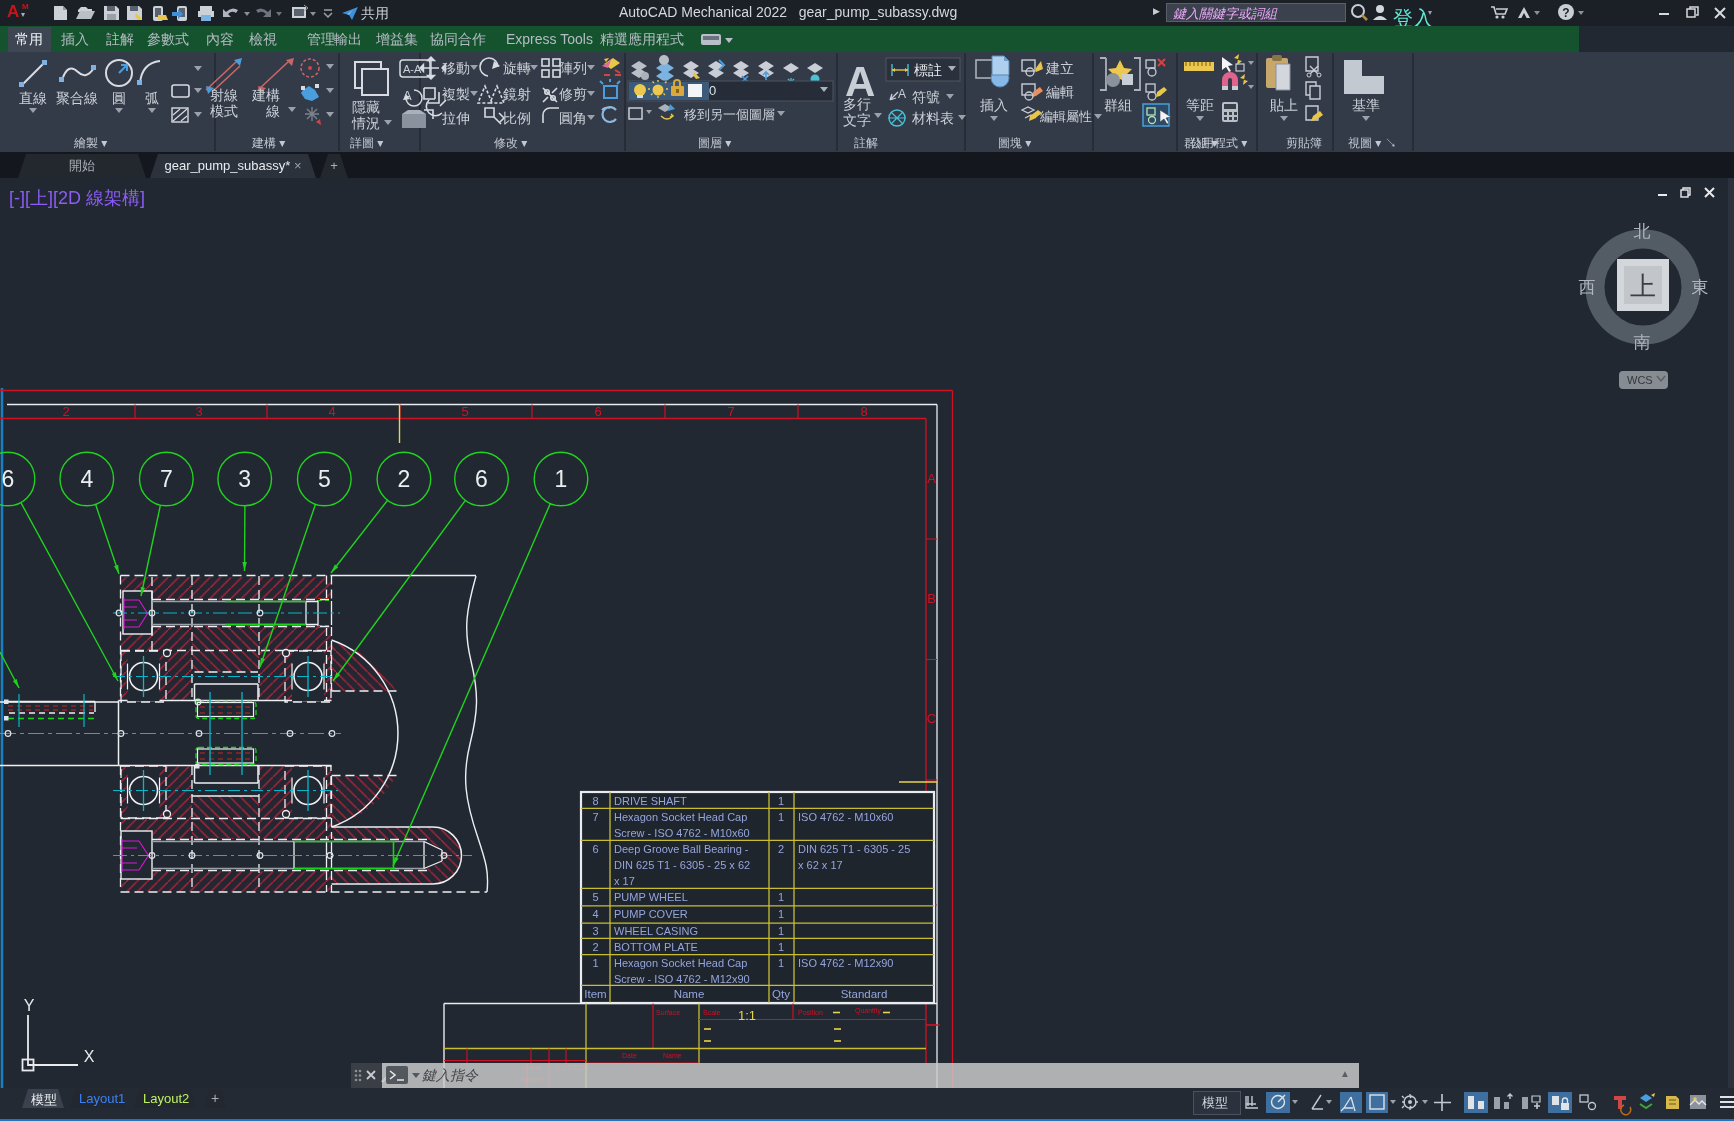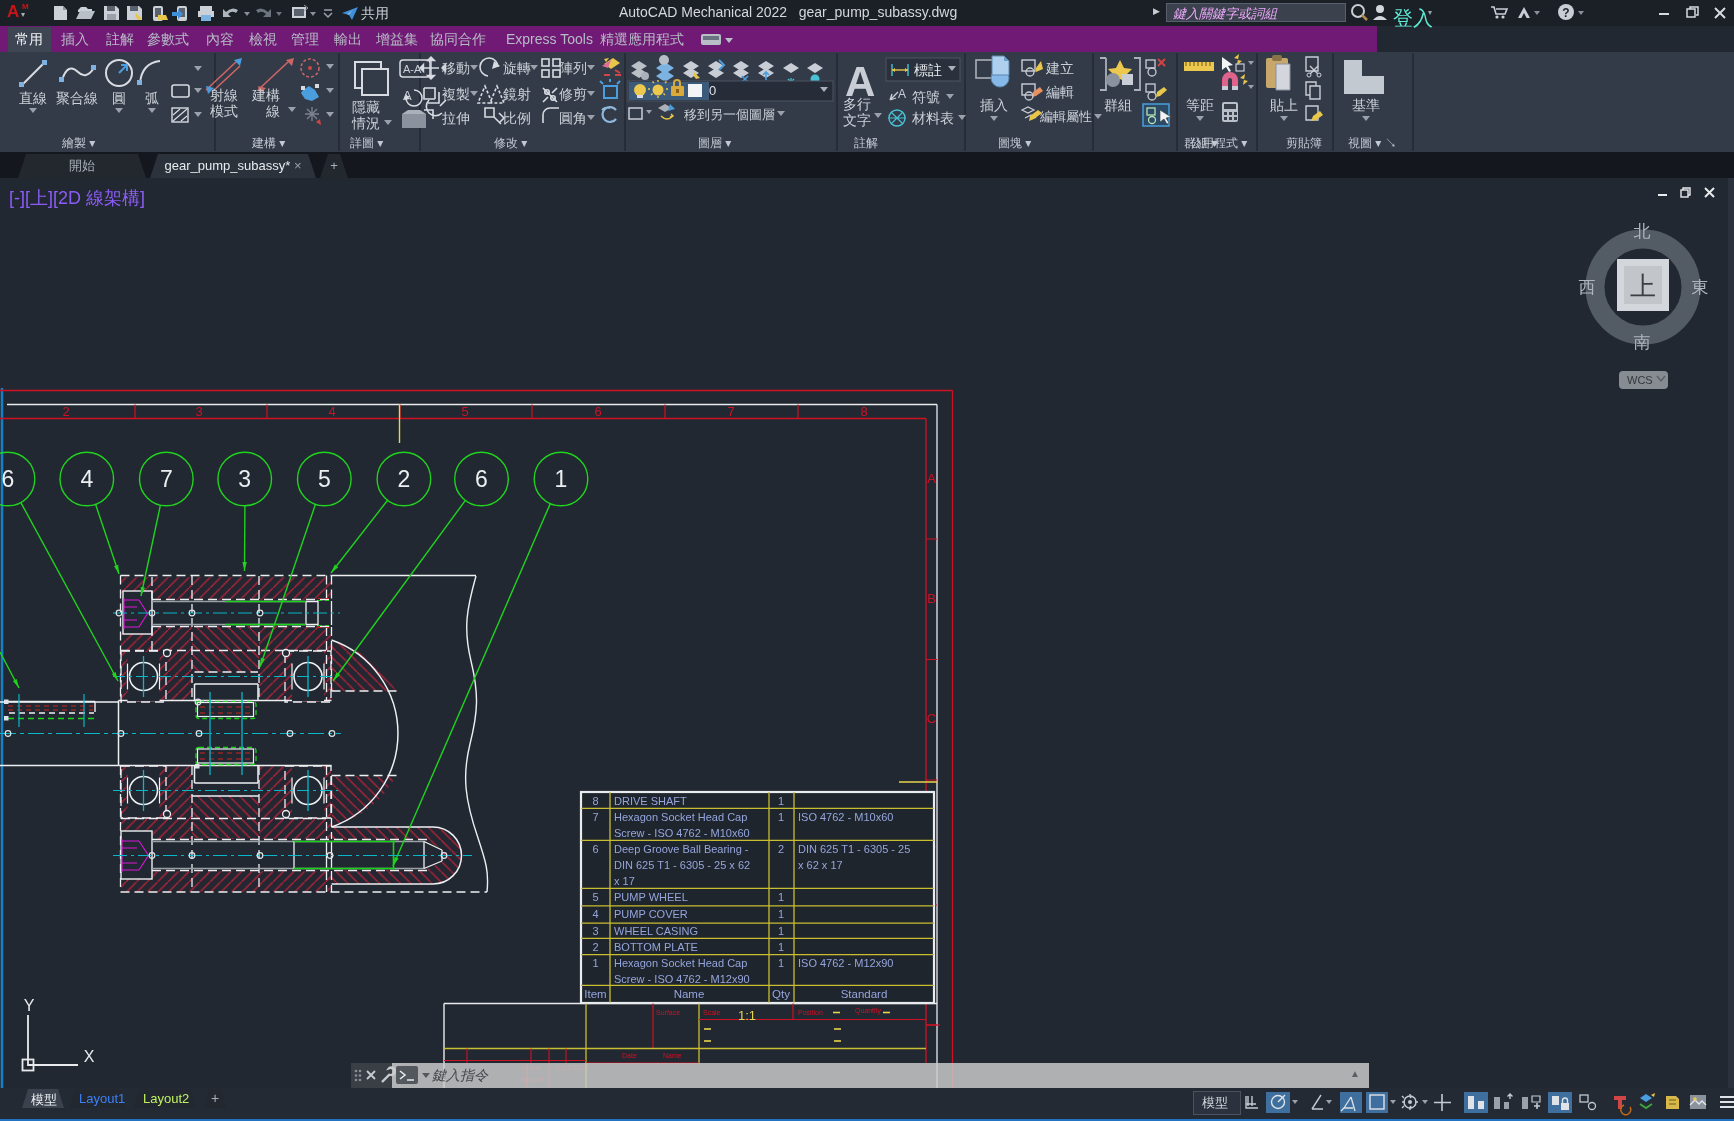--- a/index.html
+++ b/index.html
@@ -1,18 +1,18 @@
 <!DOCTYPE html>
 <html><head><meta charset="utf-8"><style>
 html,body{margin:0;padding:0}
 body{width:1734px;height:1121px;background:#222831;font-family:"Liberation Sans",sans-serif;position:relative;overflow:hidden}
 .abs{position:absolute}
 .txt{position:absolute;white-space:nowrap}
 #titlebar{position:absolute;left:0;top:0;width:1734px;height:26px;background:#1b1f26}
-#tabrow{position:absolute;left:0;top:26px;width:1377px;height:26px;background:#701a75}
+#tabrow{position:absolute;left:0;top:26px;width:1579px;height:26px;background:#14532d}
 #ribbon{position:absolute;left:0;top:52px;width:1734px;height:100px;background:#343b48}
 #filetabs{position:absolute;left:0;top:152px;width:1734px;height:26px;background:#14171d}
 #statusbar{position:absolute;left:0;top:1088px;width:1734px;height:33px;background:#242a33}
 #bluebottom{position:absolute;left:0;top:1119px;width:1734px;height:2px;background:#2273c2}
 .rtab{position:absolute;top:5px;font-size:14px;color:#b6bcc5}
 .sep{position:absolute;top:1px;width:2px;height:98px;background:#272d37}
 .plabel{position:absolute;top:83px;font-size:12px;color:#c3c9d2;white-space:nowrap}
 .ftab{position:absolute;top:2px;height:24px;background:#23272e;color:#a9b0ba;font-size:13px;line-height:24px;text-align:center;clip-path:polygon(8px 0,calc(100% - 8px) 0,100% 100%,0 100%)}
 </style></head><body>
 
@@ -381,21 +381,21 @@
 </svg>
 </div>
 <div id="tabrow" style="z-index:5">
 <div class="abs" style="left:8px;top:1px;width:43px;height:25px;background:#3e4653"></div>
 <div class="rtab" style="left:15px;color:#f2f4f7">常用</div>
 <div class="rtab" style="left:61px">插入</div>
 <div class="rtab" style="left:106px">註解</div>
 <div class="rtab" style="left:147px">參數式</div>
 <div class="rtab" style="left:206px">內容</div>
 <div class="rtab" style="left:249px">檢視</div>
-<div class="rtab" style="left:291px">管理</div>
+<div class="rtab" style="left:307px">管理</div>
 <div class="rtab" style="left:334px">輸出</div>
 <div class="rtab" style="left:376px">增益集</div>
 <div class="rtab" style="left:430px">協同合作</div>
 <div class="rtab" style="left:506px">Express Tools</div>
 <div class="rtab" style="left:600px">精選應用程式</div>
 <svg class="abs" style="left:700px;top:6px" width="34" height="16">
       <rect x="1" y="2" width="20" height="11" rx="2" fill="#b9bfc7"></rect>
       <rect x="3" y="4" width="16" height="4" fill="#6b7380"></rect>
       <path d="M25,6 l4,5 4,-5 z" fill="#b9bfc7"></path>
     </svg>
@@ -406,21 +406,21 @@
     <div class="sep" style="left:338px"></div>
     <div class="sep" style="left:419px"></div>
     <div class="sep" style="left:624px"></div>
     <div class="sep" style="left:836px"></div>
     <div class="sep" style="left:964px"></div>
     <div class="sep" style="left:1092px"></div>
     <div class="sep" style="left:1176px"></div>
     <div class="sep" style="left:1256px"></div>
     <div class="sep" style="left:1332px"></div>
     <div class="sep" style="left:1412px"></div>
-<div class="plabel" style="left:62px">繪製 ▾</div>
+<div class="plabel" style="left:74px">繪製 ▾</div>
 <div class="plabel" style="left:252px">建構 ▾</div>
 <div class="plabel" style="left:350px">詳圖 ▾</div>
 <div class="plabel" style="left:494px">修改 ▾</div>
 <div class="plabel" style="left:698px">圖層 ▾</div>
 <div class="plabel" style="left:854px">註解</div>
 <div class="plabel" style="left:998px">圖塊 ▾</div>
 <div class="plabel" style="left:1184px">群組 ▾</div>
 <div class="plabel" style="left:1190px">公用程式 ▾</div>
 <div class="plabel" style="left:1286px">剪貼簿</div>
 <div class="plabel" style="left:1348px">視圖 ▾ ↘</div>
@@ -717,21 +717,21 @@
         <circle cx="5" cy="17" r="1.3"></circle>
         <circle cx="9" cy="8" r="1.3"></circle>
         <circle cx="9" cy="12.5" r="1.3"></circle>
         <circle cx="9" cy="17" r="1.3"></circle>
       </g>
 <path d="M16,8 l8,8 m0,-8 l-8,8" stroke="#c8ccd2" stroke-width="1.8"></path>
 <path d="M31,19 l8,-8" stroke="#c8ccd2" stroke-width="2.4"></path>
       <path d="M37,6 a4,4 0 1 1 2,6 l3,-1 1,-4 -3,-2 z" fill="#3a3e45" stroke="#c8ccd2" stroke-width="1.6"></path>
 </svg>
 </div>
-<div class="abs" style="left:392px;top:1063px;width:977px;height:31px;background:rgba(202,202,202,0.84);z-index:4">
+<div class="abs" style="left:382px;top:1063px;width:977px;height:31px;background:rgba(202,202,202,0.84);z-index:4">
 <svg class="abs" style="left:4px;top:3px" width="40" height="19">
 <rect x="0" y="0" width="22" height="18" rx="2" fill="#53575e"></rect>
 <path d="M4,5 l5,4 -5,4 m7,1 h7" stroke="#e8eaed" stroke-width="1.6" fill="none"></path>
 <path d="M26,7 l4,5 4,-5 z" fill="#53575e"></path>
 </svg>
 <div class="txt" style="left:40px;top:4px;font-size:14px;font-style:italic;color:#44474c">鍵入指令</div>
 <div class="txt" style="left:958px;top:5px;font-size:10px;color:#5a5f66">▲</div>
 </div>
 
 <div id="statusbar" style="z-index:5">

